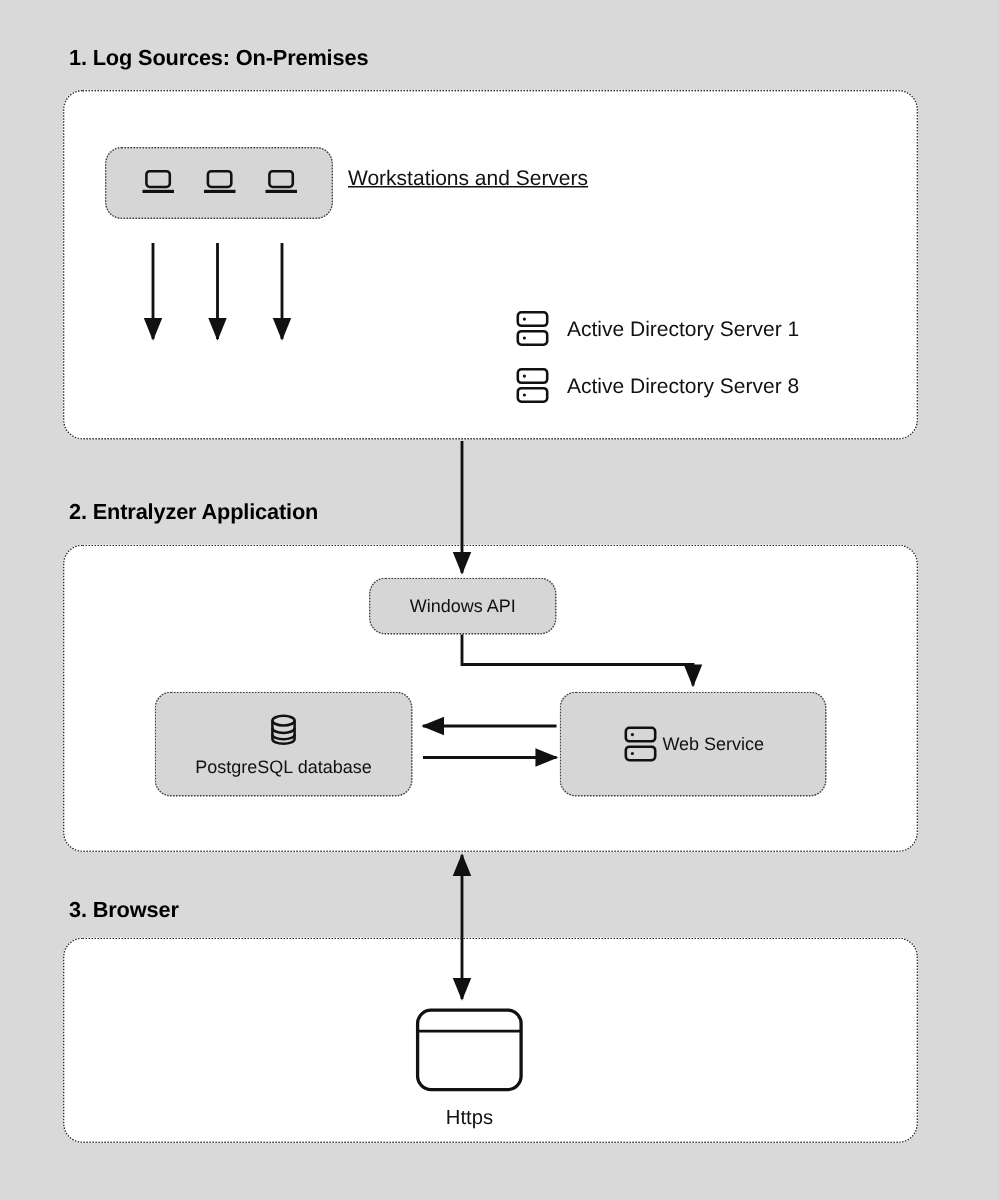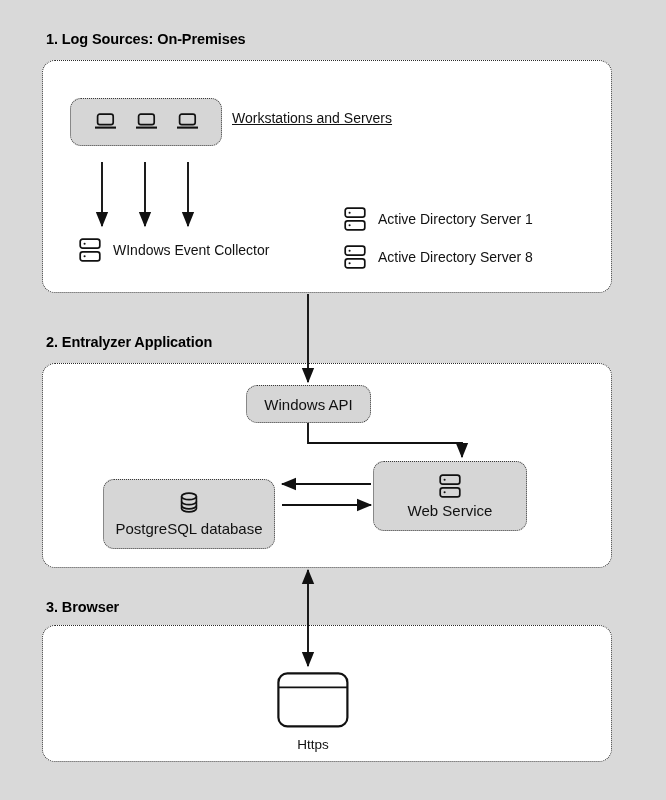--- a/index.html
+++ b/index.html
@@ -61,29 +61,29 @@
   }
   #workstation-group {
     left: 70px; top: 98px; width: 152px; height: 48px;
     gap: 18px;
   }
   #windows-api-node {
     left: 246px; top: 385px; width: 125px; height: 38px;
     font-size: 13.5px;
   }
   #postgres-node {
-    left: 103px; top: 479px; width: 172px; height: 70px;
+    left: 103px; top: 461px; width: 172px; height: 70px;
     flex-direction: column; gap: 3px;
   }
   #webservice-node {
-    left: 373px; top: 461px; width: 154px; height: 70px;
-    flex-direction: column; gap: 3px;
+    left: 373px; top: 461px; width: 178px; height: 70px;
+    flex-direction: row; gap: 3px;
   }
   .node-label {
-    font-size: 15px;
+    font-size: 12px;
     color: #111111;
     white-space: nowrap;
   }
 
   
   .icon-row {
     position: absolute;
     display: flex;
     align-items: center;
     gap: 11px;
@@ -150,31 +150,20 @@
         <rect x="3.6" y="2.2" width="15.6" height="10.4" rx="2.2"></rect>
         <line x1="1" y1="15.6" x2="22" y2="15.6" stroke-width="2.1"></line>
       </svg>
     </span>
   </div>
 
   <div class="icon-row" id="row-workstations">
     <span class="row-label">Workstations and Servers</span>
   </div>
 
-  <div class="icon-row" id="row-collector">
-    <span>
-      <svg width="24" height="26" viewBox="0 0 24 26" fill="none" stroke="#111111" stroke-width="1.7">
-        <rect x="2.2" y="2.2" width="19.6" height="9" rx="2.4"></rect>
-        <rect x="2.2" y="14.8" width="19.6" height="9" rx="2.4"></rect>
-        <circle cx="6.6" cy="6.7" r="1.05" fill="#111111" stroke="none"></circle>
-        <circle cx="6.6" cy="19.3" r="1.05" fill="#111111" stroke="none"></circle>
-      </svg>
-    </span>
-    <span class="row-label">WIndows Event Collector</span>
-  </div>
 
   <div class="icon-row" id="row-ad1">
     <span>
       <svg width="24" height="26" viewBox="0 0 24 26" fill="none" stroke="#111111" stroke-width="1.7">
         <rect x="2.2" y="2.2" width="19.6" height="9" rx="2.4"></rect>
         <rect x="2.2" y="14.8" width="19.6" height="9" rx="2.4"></rect>
         <circle cx="6.6" cy="6.7" r="1.05" fill="#111111" stroke="none"></circle>
         <circle cx="6.6" cy="19.3" r="1.05" fill="#111111" stroke="none"></circle>
       </svg>
     </span>

